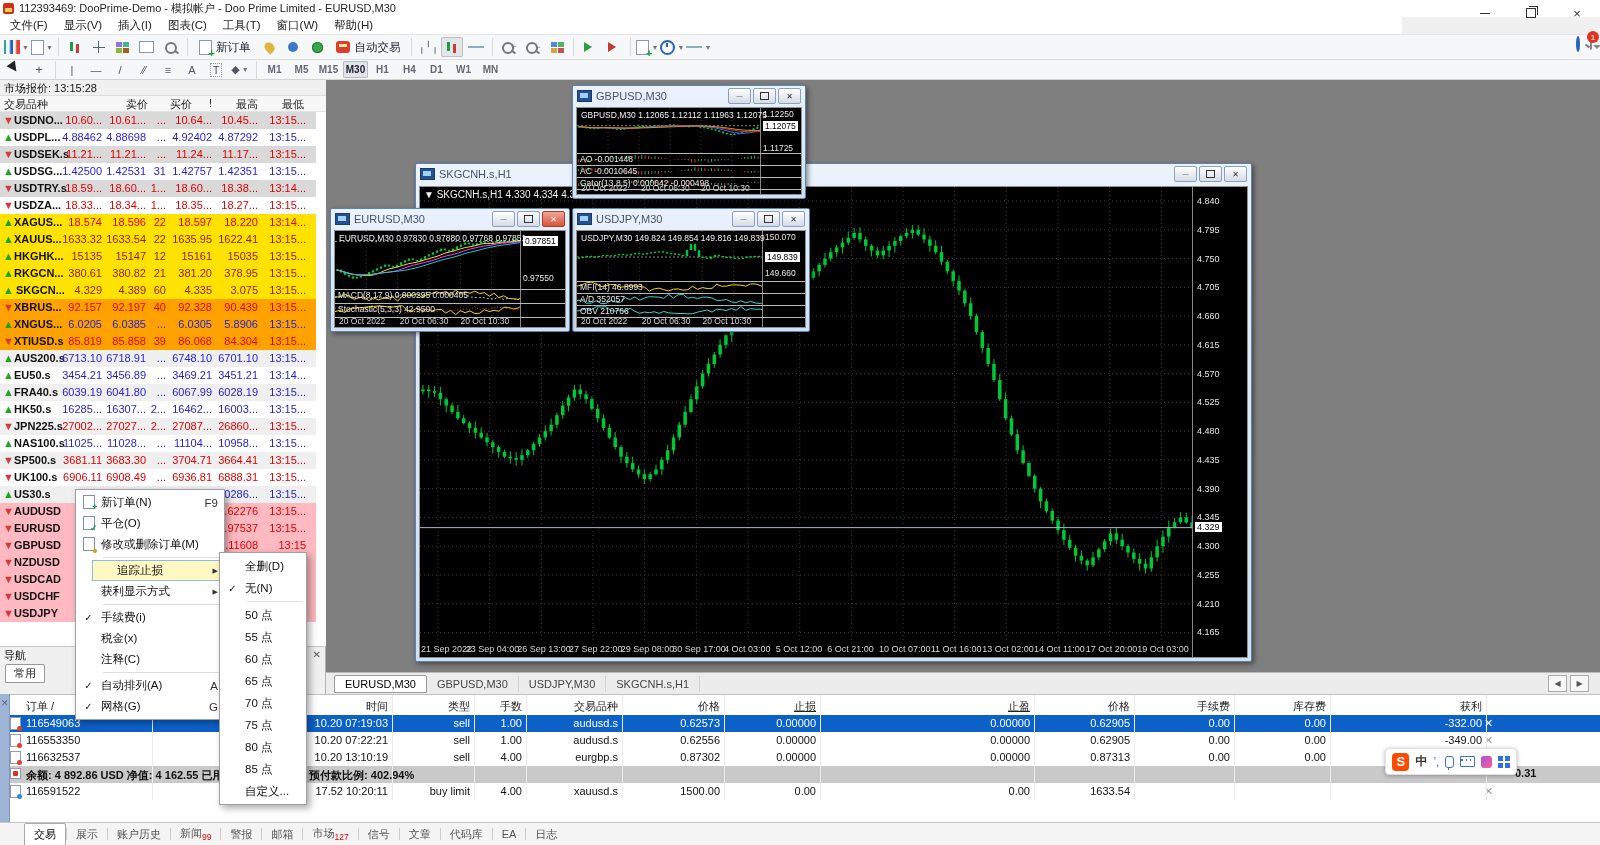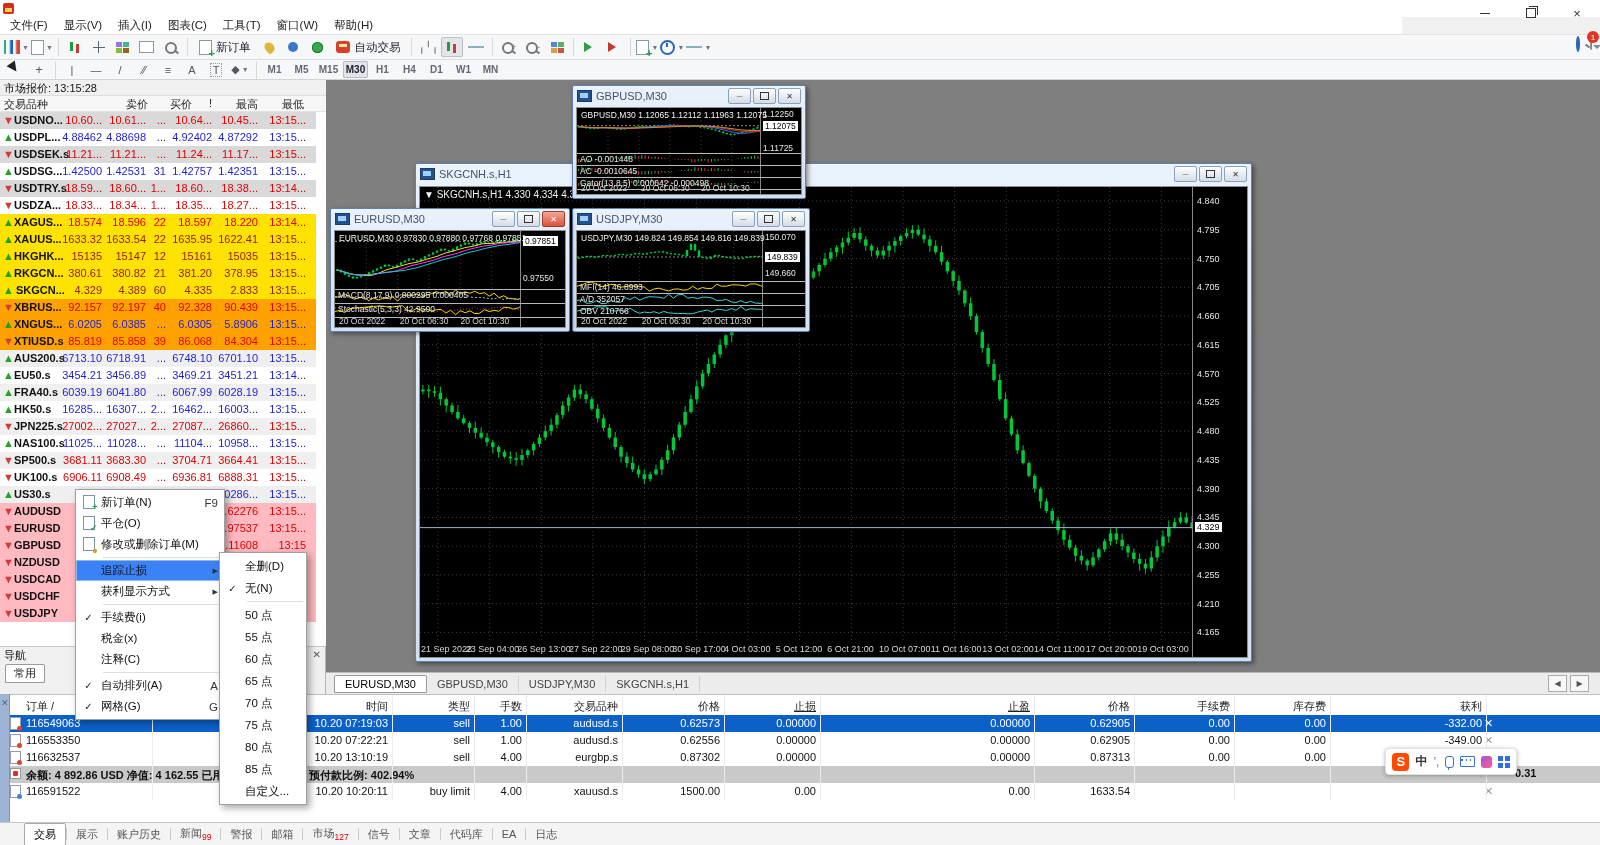--- a/index.html
+++ b/index.html
@@ -131,21 +131,21 @@
   
   .menu{position:absolute;background:#fff;border:1px solid #a0a0a0;box-shadow:3px 3px 7px rgba(0,0,0,.35);padding:2px 0;z-index:50;}
   #ctx{left:75px;top:489px;width:148px;}
   #sub{left:219px;top:552px;width:86px;z-index:51;}
   .mitem{height:21px;display:flex;align-items:center;font-size:11.5px;color:#111;padding-right:6px;position:relative;}
   #sub .mitem{height:22px;}
   .mitem .gut{width:25px;text-align:center;font-size:10px;color:#222;flex:none;}
   .mitem .lab{white-space:nowrap;}
   .mitem .sc{margin-left:auto;color:#333;padding-left:10px;}
   .mitem .ar{margin-left:auto;font-size:7px;color:#333;}
-  .mitem.hl{background:#3b82f6;box-shadow:inset 0 0 0 1px #8fb8e4;}
+  .mitem.hl{background:#fef9c3;box-shadow:inset 0 0 0 1px #8fb8e4;margin-left:16px;}
   .msep{height:1px;background:#dedede;margin:2px 3px 2px 27px;}
   .mdoc{width:10px;height:12px;background:#fff;border:1px solid #7d93ad;position:relative;display:inline-block;}
   .mdoc:after{position:absolute;right:-4px;bottom:-4px;font-size:9px;font-weight:bold;}
   .mdoc.plus:after{content:"+";color:#1a9e3f;}
   .mdoc.chk:after{content:"✓";color:#1a9e3f;}
   .mdoc.gear:after{content:"•";color:#d8a018;font-size:14px;line-height:6px;}
   
   #ime{position:absolute;left:1385px;top:748px;width:132px;height:27px;background:#fff;border:1px solid #e2e2e2;border-radius:4px;box-shadow:0 1px 4px rgba(0,0,0,.3);display:flex;align-items:center;gap:6px;padding:0 6px;z-index:60;box-sizing:border-box;}
   #ime-s{width:18px;height:18px;background:#ff4a00;border-radius:4px;color:#fff;font-weight:bold;font-size:13px;display:flex;align-items:center;justify-content:center;}
   .imei{color:#3d6fd8;font-size:12px;}
@@ -161,20 +161,21 @@
   #bal-profit{position:absolute;left:1515px;top:767px;font-weight:bold;font-size:11px;z-index:40;}
   #term-close{position:absolute;left:1px;top:698px;color:#667;font-size:9px;z-index:5;}
 </style>
 </head>
 <body>
 
 <div id="app">
 
   <div id="titlebar" class="abs">
     <span id="appicon"></span>
+    <span id="apptitle">112393469: DooPrime-Demo - 模拟帐户 - Doo Prime Limited - EURUSD,M30</span>
   </div>
   <div id="appbtns">
     <span class="appbtn">
         <span class="glyph-min"></span>
       </span>
     <span class="appbtn">
         <span class="glyph-restore"></span>
       </span>
     <span class="appbtn">×</span>
   </div>
@@ -444,21 +445,21 @@
           <span style="right: 58px; color: rgb(140, 29, 29);">378.95</span>
           <span style="right: 10px; color: rgb(140, 29, 29);">13:15...</span>
         </div>
         <div class="mwrow" style="top: 170px; background: rgb(255, 226, 0);">
           <span class="arr" style="color: rgb(31, 165, 31);">▲</span>
           <span class="sym" style="left: 16px;">SKGCN...</span>
           <span style="right: 214px; color: rgb(140, 29, 29);">4.329</span>
           <span style="right: 170px; color: rgb(140, 29, 29); margin-left: 30px;">4.389</span>
           <span style="right: 150px; color: rgb(140, 29, 29);">60</span>
           <span style="right: 104px; color: rgb(140, 29, 29);">4.335</span>
-          <span style="right: 58px; color: rgb(140, 29, 29);">2.833</span>
+          <span style="right: 58px; color: rgb(140, 29, 29);">3.075</span>
           <span style="right: 10px; color: rgb(140, 29, 29);">13:15...</span>
         </div>
         <div class="mwrow" style="top: 187px; background: rgb(255, 162, 0);">
           <span class="arr" style="color: rgb(212, 58, 58);">▼</span>
           <span class="sym" style="left: 14px;">XBRUS...</span>
           <span style="right: 214px; color: rgb(224, 0, 0);">92.157</span>
           <span style="right: 170px; color: rgb(224, 0, 0);">92.197</span>
           <span style="right: 150px; color: rgb(224, 0, 0);">40</span>
           <span style="right: 104px; color: rgb(224, 0, 0);">92.328</span>
           <span style="right: 58px; color: rgb(224, 0, 0);">90.439</span>
@@ -1631,21 +1632,21 @@
           <span style="right: 118px;">-49.31</span>
           <span class="rowx">✕</span>
         </div>
         <div class="trow balance" style="top: 71px;">
           <span class="bico"></span>
           <span style="left: 26px;">余额: 4 892.86 USD  净值: 4 162.55  已用预付款: 3 129.50  预付款比例: 402.94%</span>
         </div>
         <div class="trow" style="top: 88px;">
           <span class="oico blue"></span>
           <span style="left: 26px; text-align: right;">116591522</span>
-          <span style="right: 1212px;">10.20 10:20:11</span>
+          <span style="right: 1212px;">17.52 10:20:11</span>
           <span style="right: 1130px;">buy limit</span>
           <span style="right: 1078px;">4.00</span>
           <span style="right: 982px;">xauusd.s</span>
           <span style="right: 880px;">1500.00</span>
           <span style="right: 784px;">0.00</span>
           <span style="right: 570px;">0.00</span>
           <span style="right: 470px;">1633.54</span>
           <span class="rowx">✕</span>
         </div>
       </div>

